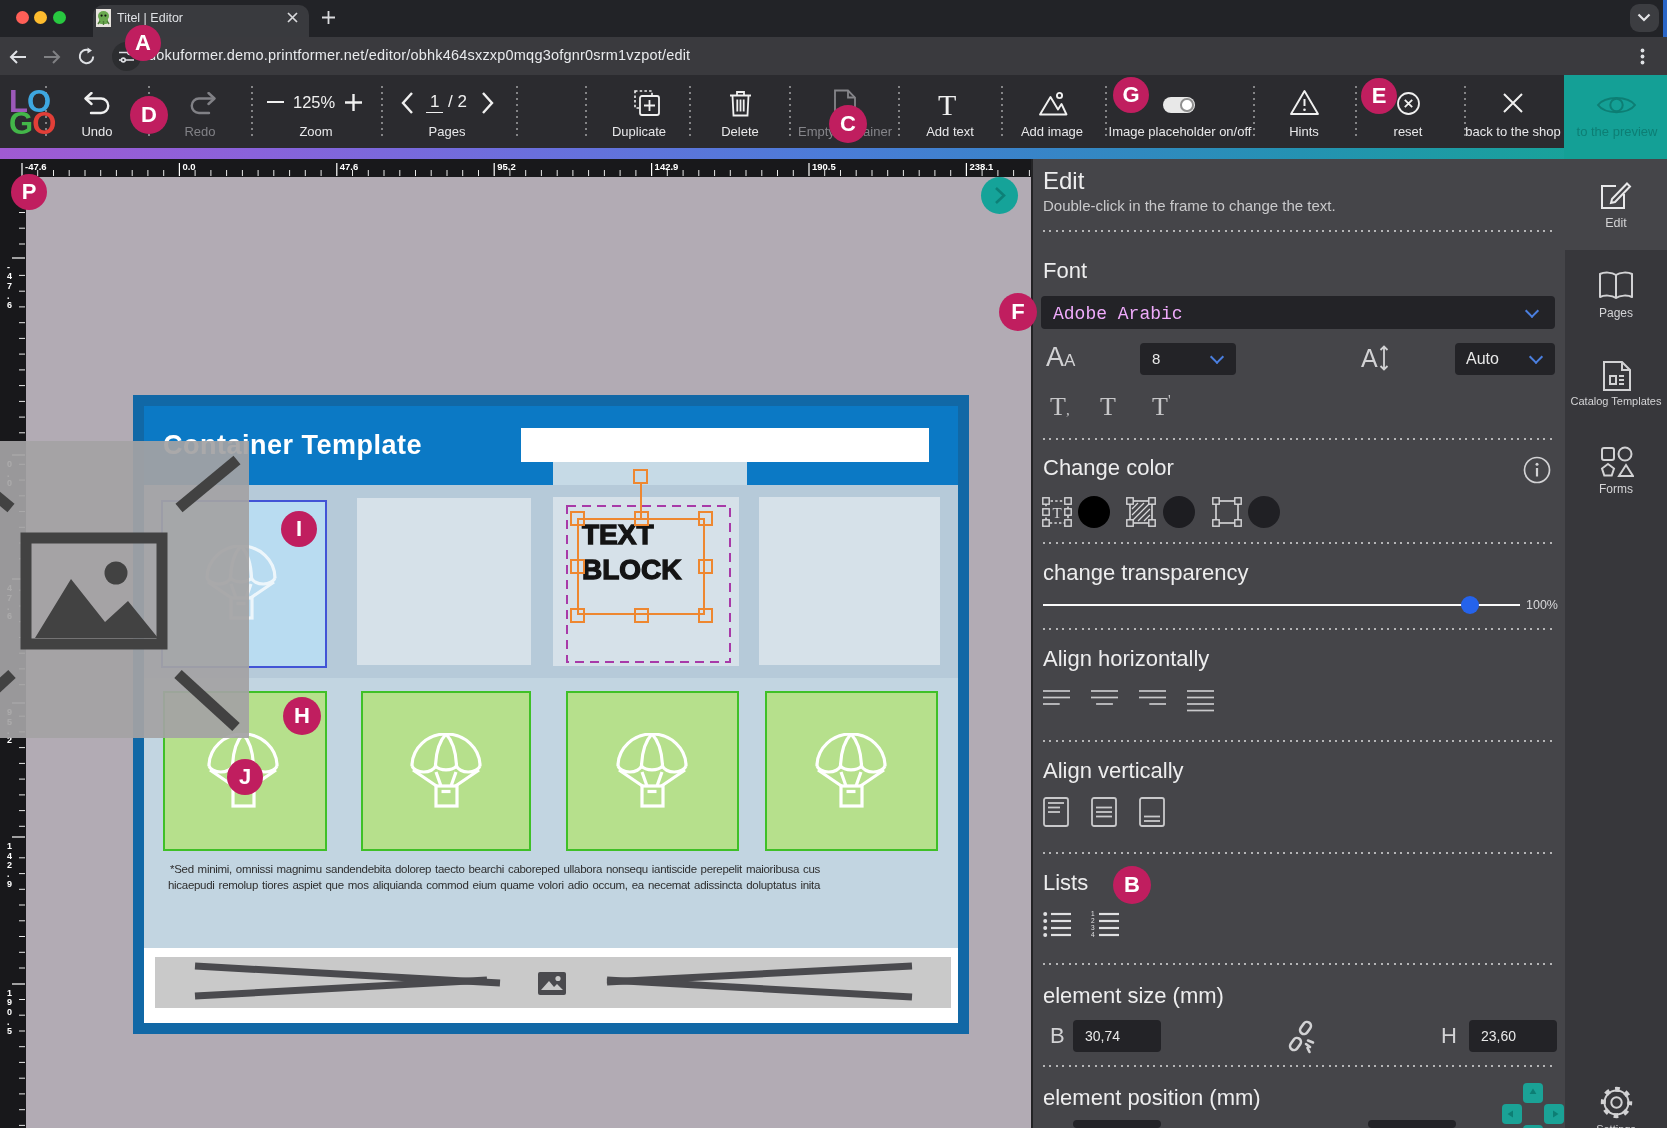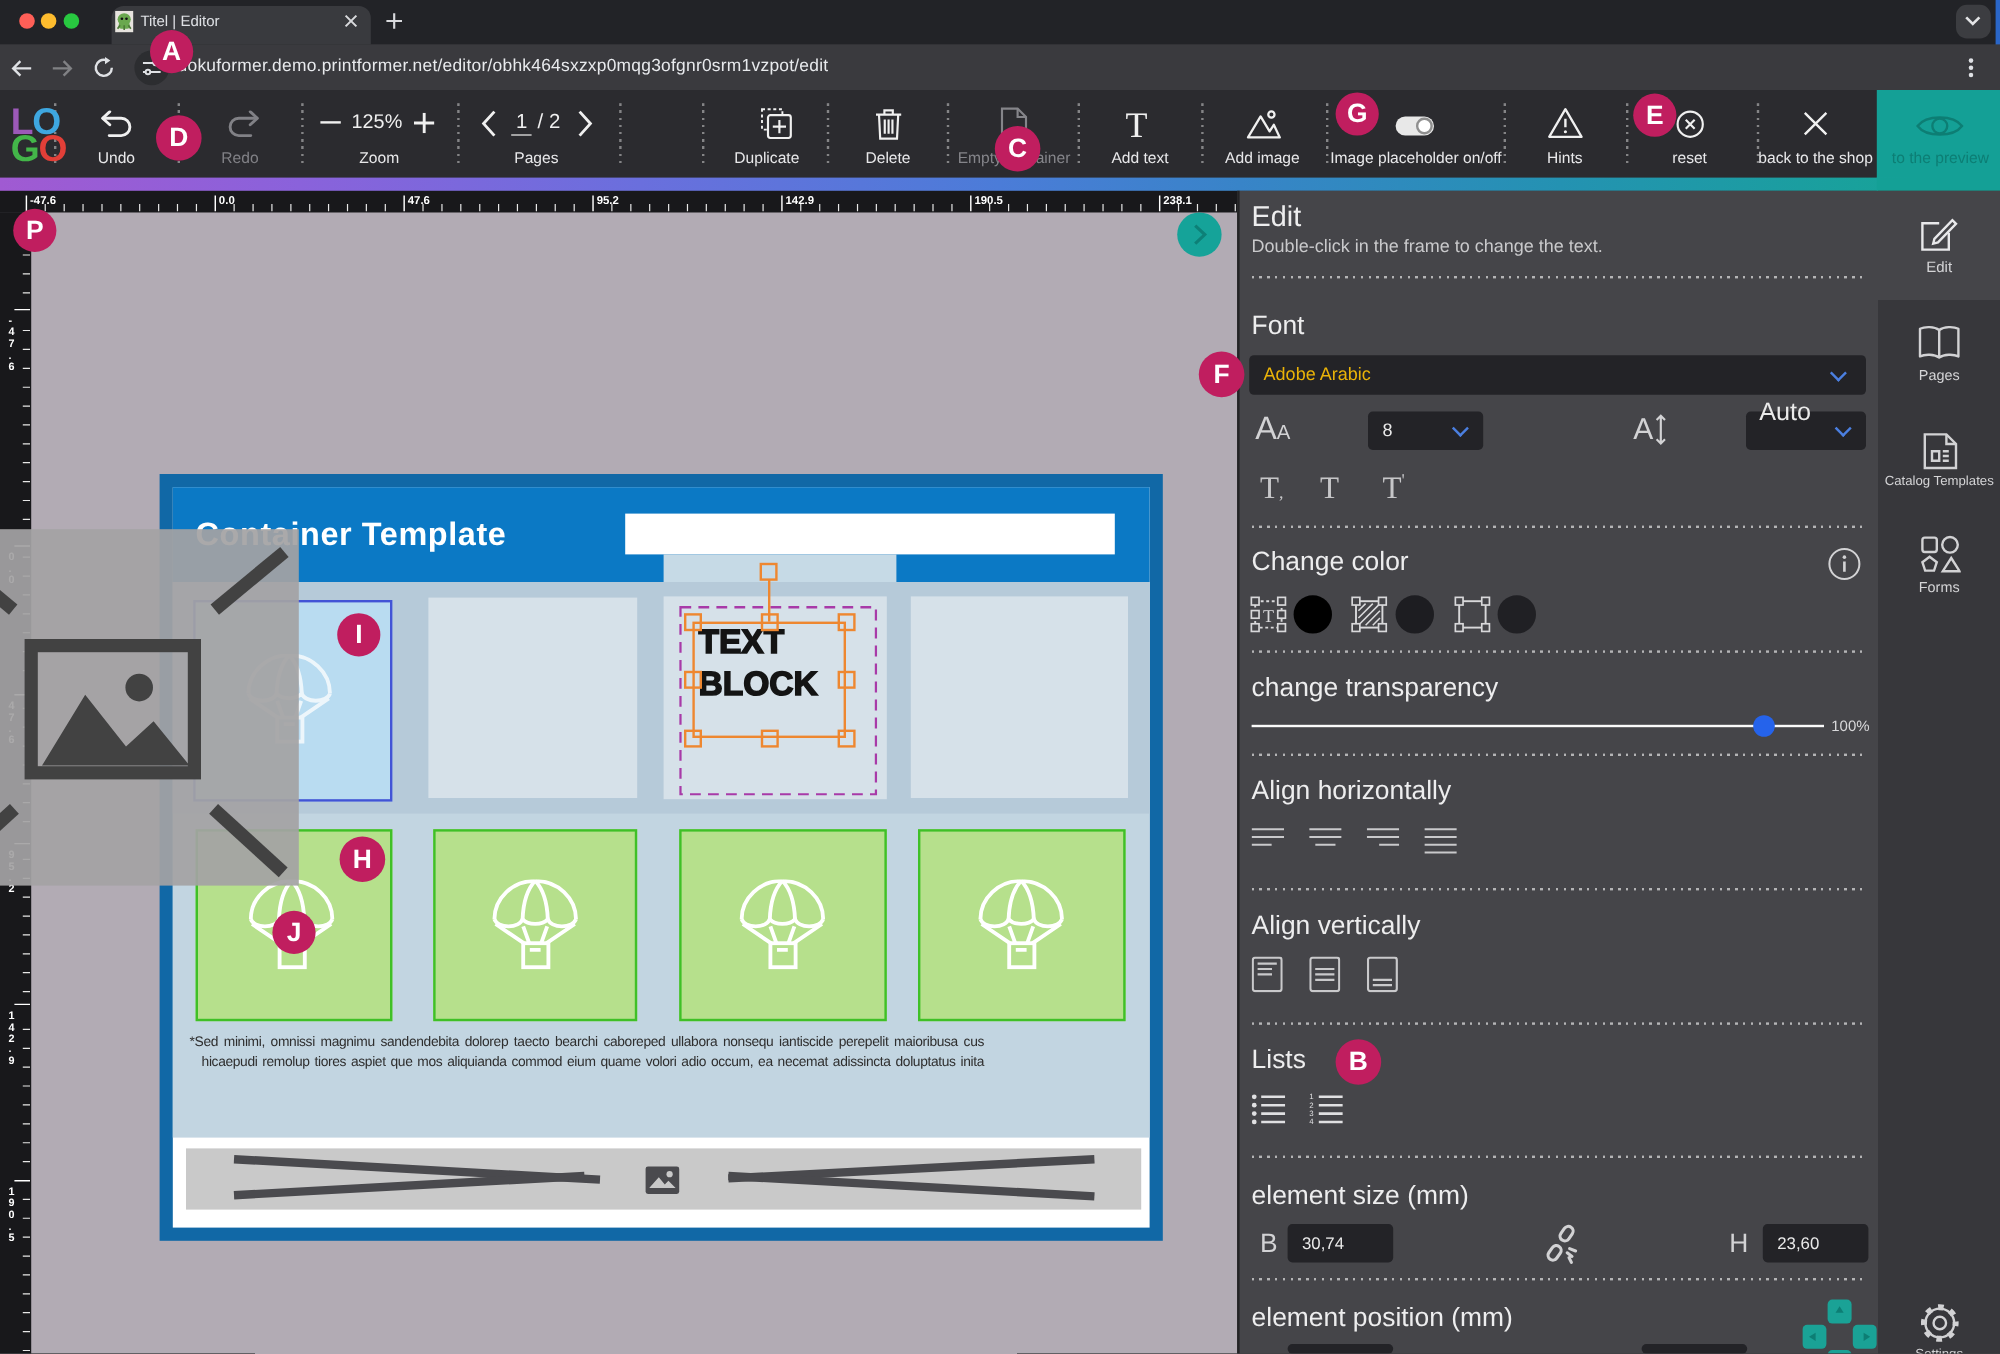--- a/index.html
+++ b/index.html
@@ -408,21 +408,21 @@
     <g stroke="#fff" stroke-width="3.2" fill="none">
       <path d="M2 33 A 34 32 0 0 1 70 33"></path>
       <path d="M2 33 A 12 7.5 0 0 0 25.5 33 A 12 7.5 0 0 0 46.5 33 A 12 7.5 0 0 0 70 33"></path>
       <path d="M36 1 C 28.5 9 26 19 25.5 33 M36 1 C 43.5 9 46 19 46.5 33"></path>
       <path d="M3 37 L26.5 53 M69 37 L45.5 53 M26 39 L31 53 M46 39 L41 53"></path>
       <rect x="26" y="53" width="21" height="20"></rect>
       <path d="M31.5 58.5 L40.5 58.5"></path>
     </g>
   </svg>
 <div class="abs" style="left:154px;top:862px;width:666px;color:#2e2e2e;font-size:11.5px;letter-spacing:-0.3px;line-height:15.6px">
-<div style="margin-left:4px;text-align:justify;text-align-last:justify;white-space:normal">*Sed minimi, omnissi magnimu sandendebita dolorep taecto bearchi caboreped ullabora nonsequ iantiscide perepelit maioribusa cus</div>
+<div style="margin-left:16px;text-align:justify;text-align-last:justify;white-space:normal">*Sed minimi, omnissi magnimu sandendebita dolorep taecto bearchi caboreped ullabora nonsequ iantiscide perepelit maioribusa cus</div>
 <div style="margin-left:14px;text-align:justify;text-align-last:justify;white-space:normal">hicaepudi remolup tiores aspiet que mos aliquianda commod eium quame volori adio occum, ea necemat adissincta doluptatus inita</div>
 </div>
 <div class="abs" style="left:155px;top:957px;width:796px;height:51px;background:#c9c9c9"></div>
 <svg class="abs" style="left:155px;top:957px" width="796" height="51" viewBox="0 0 796 51">
 <g stroke="#4a4a4e" stroke-width="7" fill="none">
 <line x1="40" y1="9" x2="345" y2="26"></line>
       <line x1="40" y1="39" x2="332" y2="23"></line>
 <line x1="452" y1="25" x2="757" y2="9"></line>
       <line x1="452" y1="23" x2="757" y2="40"></line>
     </g>
@@ -452,34 +452,34 @@
 <div class="dot" style="top:230px"></div>
 <div class="dot" style="top:438px"></div>
 <div class="dot" style="top:542px"></div>
 <div class="dot" style="top:628px"></div>
 <div class="dot" style="top:740px"></div>
 <div class="dot" style="top:852px"></div>
 <div class="dot" style="top:963px"></div>
 <div class="dot" style="top:1065px"></div>
 <div class="ph" style="left:1043px;top:258px">Font</div>
 <div class="dd" style="left:1041px;top:296px;width:514px;height:33px"></div>
-<div class="abs" style="left:1053px;top:304px;color:#eab308;font-size:15px;font-family:Liberation Sans, sans-serif">Adobe Arabic</div>
+<div class="abs" style="left:1053px;top:304px;color:#f0abfc;font-size:18px;font-family:Liberation Mono, monospace">Adobe Arabic</div>
 <div class="chev" style="left:1527px;top:306px"></div>
 <div class="abs" style="left:1046px;top:342px;color:#d2d2d4"><span style="font-size:27px">A</span><span style="font-size:17px">A</span></div>
 <div class="dd" style="left:1140px;top:343px;width:96px;height:32px"></div>
 <div class="abs" style="left:1152px;top:350px;color:#e9e9e9;font-size:15px">8</div>
 <div class="chev" style="left:1212px;top:352px"></div>
 <div class="abs" style="left:1361px;top:344px;color:#d2d2d4;font-size:25px">A</div>
 <svg class="abs" style="left:1379px;top:344px" width="10" height="28" viewBox="0 0 10 28">
     <g stroke="#d2d2d4" stroke-width="1.8" fill="none">
       <path d="M5 3 L5 25 M1.5 6 L5 2.5 L8.5 6 M1.5 22 L5 25.5 L8.5 22"></path>
     </g>
   </svg>
 <div class="dd" style="left:1455px;top:343px;width:100px;height:32px"></div>
-<div class="abs" style="left:1466px;top:332px;color:#e9e9e9;font-size:21px">Auto</div>
+<div class="abs" style="left:1466px;top:350px;color:#e9e9e9;font-size:16px">Auto</div>
 <div class="chev" style="left:1531px;top:352px"></div>
 <div class="abs" style="left:1050px;top:392px;color:#c6c6c8;font-size:26px;font-family:'Liberation Serif',serif">T<span style="font-size:15px">,</span></div>
 <div class="abs" style="left:1100px;top:392px;color:#c6c6c8;font-size:26px;font-family:'Liberation Serif',serif">T</div>
 <div class="abs" style="left:1152px;top:392px;color:#c6c6c8;font-size:26px;font-family:'Liberation Serif',serif">T<span style="font-size:15px;vertical-align:10px">'</span></div>
 <div class="ph" style="left:1043px;top:455px">Change color</div>
 <svg class="abs" style="left:1523px;top:456px" width="28" height="28" viewBox="0 0 28 28">
     <circle cx="14" cy="14" r="12.5" stroke="#d2d2d4" stroke-width="1.7" fill="none"></circle>
     <circle cx="14" cy="8.3" r="1.5" fill="#d2d2d4"></circle>
     <path d="M14 12 L14 20.5" stroke="#d2d2d4" stroke-width="2.2"></path>
   </svg>

